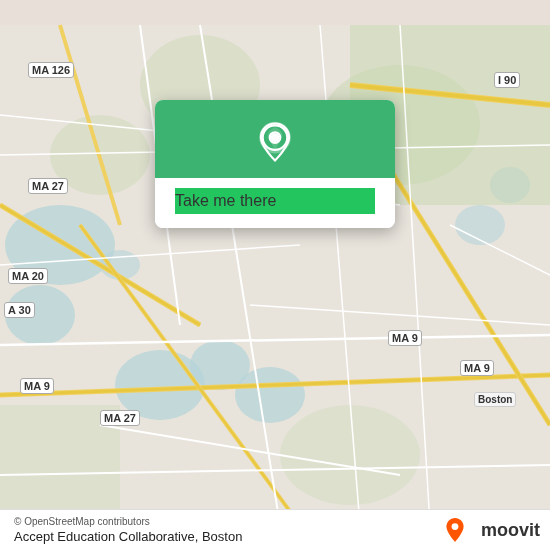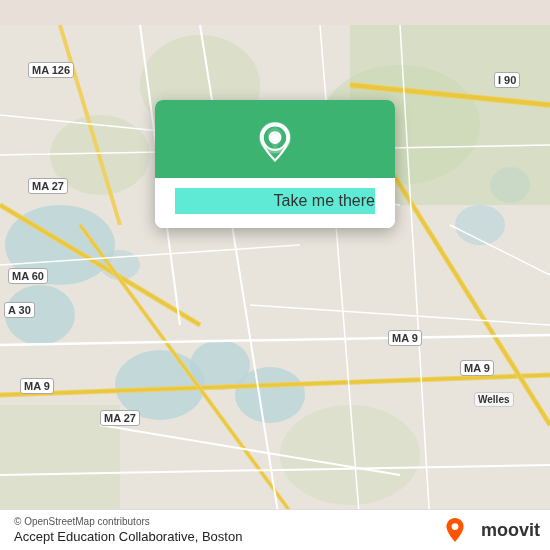--- a/index.html
+++ b/index.html
@@ -57,28 +57,28 @@
     }
 
     .popup-button-section {
       padding: 10px 20px 14px;
       background: white;
       display: flex;
       justify-content: center;
     }
 
     .take-me-there-btn {
-      background: #5eead4;
+      background: #22c55e;
       border: none;
       font-size: 16px;
       font-weight: 500;
       color: #333;
       cursor: pointer;
       padding: 4px 0;
-      text-align: right;
+      text-align: left;
       width: 100%;
     }
 
     
     .bottom-bar {
       position: absolute;
       bottom: 0;
       left: 0;
       width: 100%;
       background: white;
@@ -196,28 +196,28 @@
     <line x1="0" y1="450" x2="550" y2="440" stroke="white" stroke-width="2"></line>
     <line x1="400" y1="0" x2="430" y2="500" stroke="white" stroke-width="1.5"></line>
     <line x1="450" y1="200" x2="550" y2="250" stroke="white" stroke-width="1.5"></line>
     <line x1="0" y1="90" x2="200" y2="110" stroke="white" stroke-width="1.5"></line>
     <line x1="160" y1="150" x2="400" y2="180" stroke="white" stroke-width="1.5"></line>
     <line x1="250" y1="280" x2="550" y2="300" stroke="white" stroke-width="1.5"></line>
   </svg>
 
   <div class="road-badge" style="top:62px; left:28px">MA 126</div>
   <div class="road-badge" style="top:178px; left:28px">MA 27</div>
-  <div class="road-badge" style="top:268px; left:8px">MA 60</div>
+  <div class="road-badge" style="top:268px; left:8px">MA 20</div>
   <div class="road-badge" style="top:302px; left:4px">A 30</div>
   <div class="road-badge" style="top:378px; left:20px">MA 9</div>
   <div class="road-badge" style="top:410px; left:100px">MA 27</div>
   <div class="road-badge" style="top:330px; left:388px">MA 9</div>
   <div class="road-badge" style="top:360px; left:460px">MA 9</div>
   <div class="road-badge" style="top:72px; left:494px">I 90</div>
-  <div class="road-badge" style="top:392px; left:474px; background:#f5f5f5; border-color:#ccc; font-size:10px;">Welles</div>
+  <div class="road-badge" style="top:392px; left:474px; background:#f5f5f5; border-color:#ccc; font-size:10px;">Boston</div>
 
   <div class="popup-card">
     <div class="popup-green-section">
 
       <svg class="location-icon" viewBox="0 0 44 50" xmlns="http://www.w3.org/2000/svg">
         <circle cx="22" cy="20" r="18" fill="white" opacity="0.3"></circle>
         <circle cx="22" cy="20" r="14" fill="#3cb371" stroke="white" stroke-width="2.5"></circle>
         <circle cx="22" cy="20" r="5" fill="white"></circle>
         <path d="M22 34 L15 22 Q10 14 22 8 Q34 14 29 22 Z" fill="white" opacity="0.15"></path>
 

